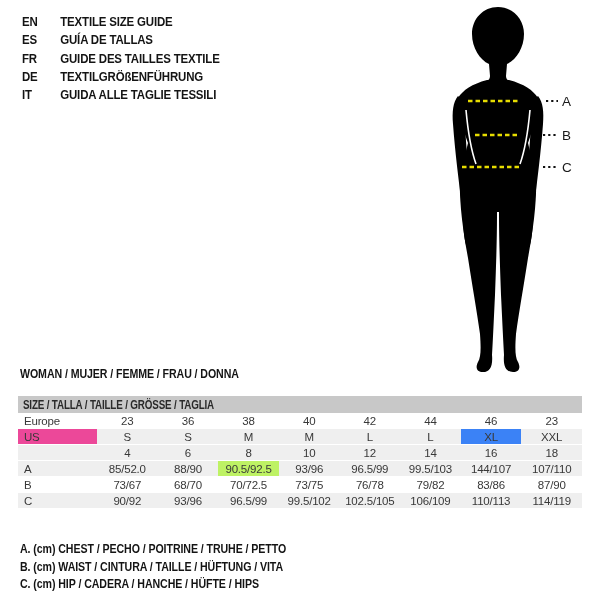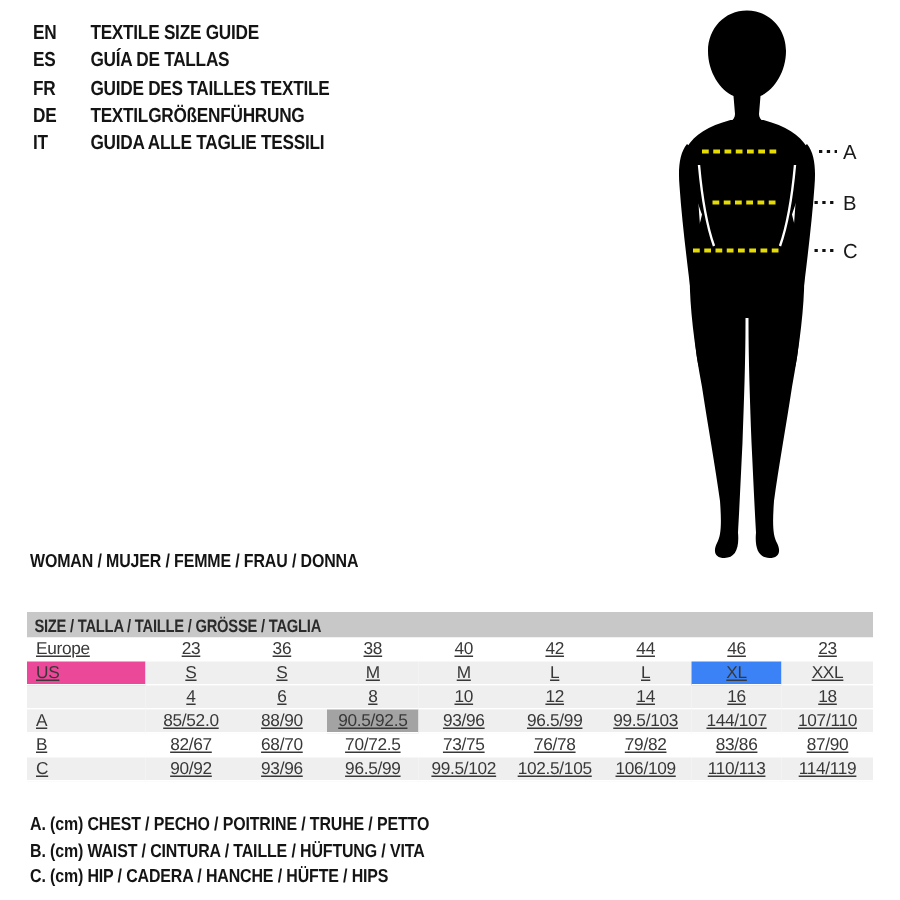--- a/index.html
+++ b/index.html
@@ -19,23 +19,23 @@
   .figure-wrap{position:absolute;top:0;left:420px;width:180px;height:382px;}
   .figure-wrap svg{display:block;width:100%;height:100%;}
   .measure-letter{font-family:"Liberation Sans","DejaVu Sans",sans-serif;font-size:13.5px;font-weight:500;fill:#1a1a1a;}
   
   .section-title{
     position:absolute;top:367px;left:20px;font-size:12.5px;font-weight:700;color:#141414;
     letter-spacing:-0.1px;transform:scaleX(0.85);transform-origin:0 0;white-space:nowrap;
   }
   
   .size-table{
-    position:absolute;top:408px;left:18px;width:564px;
+    position:absolute;top:396px;left:18px;width:564px;
     border-collapse:separate;border-spacing:0;table-layout:fixed;
-    font-size:11.5px;letter-spacing:-0.2px;color:#383838;text-decoration:underline;
+    font-size:11.5px;letter-spacing:-0.2px;color:#383838;
   }
   .size-table col.label-col{width:79px;}
   .size-table th.header-cell{
     height:17px;box-sizing:border-box;background:#c8c8c8;text-align:left;
     font-weight:700;font-size:11.5px;color:#2a2a2a;padding:0;
   }
   .size-table th.header-cell .hdr-inner{
     display:inline-block;transform:scaleX(0.82);transform-origin:0 50%;
     padding-left:6px;white-space:nowrap;font-size:12px;
   }
@@ -163,30 +163,30 @@
           <td style="background: rgb(239, 239, 239);">10</td>
           <td style="background: rgb(239, 239, 239);">12</td>
           <td style="background: rgb(239, 239, 239);">14</td>
           <td style="background: rgb(239, 239, 239);">16</td>
           <td style="background: rgb(239, 239, 239);">18</td>
         </tr>
         <tr class="shaded">
           <td class="row-label" style="background: rgb(239, 239, 239);">A</td>
           <td style="background: rgb(239, 239, 239);">85/52.0</td>
           <td style="background: rgb(239, 239, 239);">88/90</td>
-          <td style="background: #a3a3a3;">90.5/92.5</td>
+          <td style="background: #bef264;">90.5/92.5</td>
           <td style="background: rgb(239, 239, 239);">93/96</td>
           <td style="background: rgb(239, 239, 239);">96.5/99</td>
           <td style="background: rgb(239, 239, 239);">99.5/103</td>
           <td style="background: rgb(239, 239, 239);">144/107</td>
           <td style="background: rgb(239, 239, 239);">107/110</td>
         </tr>
         <tr>
           <td class="row-label">B</td>
-          <td>82/67</td>
+          <td>73/67</td>
           <td>68/70</td>
           <td>70/72.5</td>
           <td>73/75</td>
           <td>76/78</td>
           <td>79/82</td>
           <td>83/86</td>
           <td>87/90</td>
         </tr>
         <tr class="shaded">
           <td class="row-label" style="background: rgb(239, 239, 239);">C</td>

